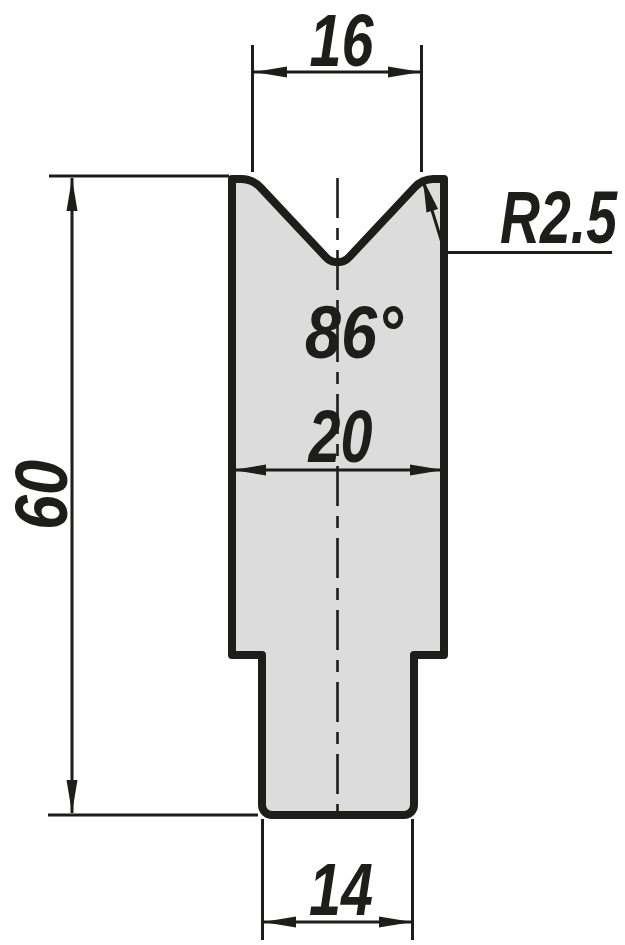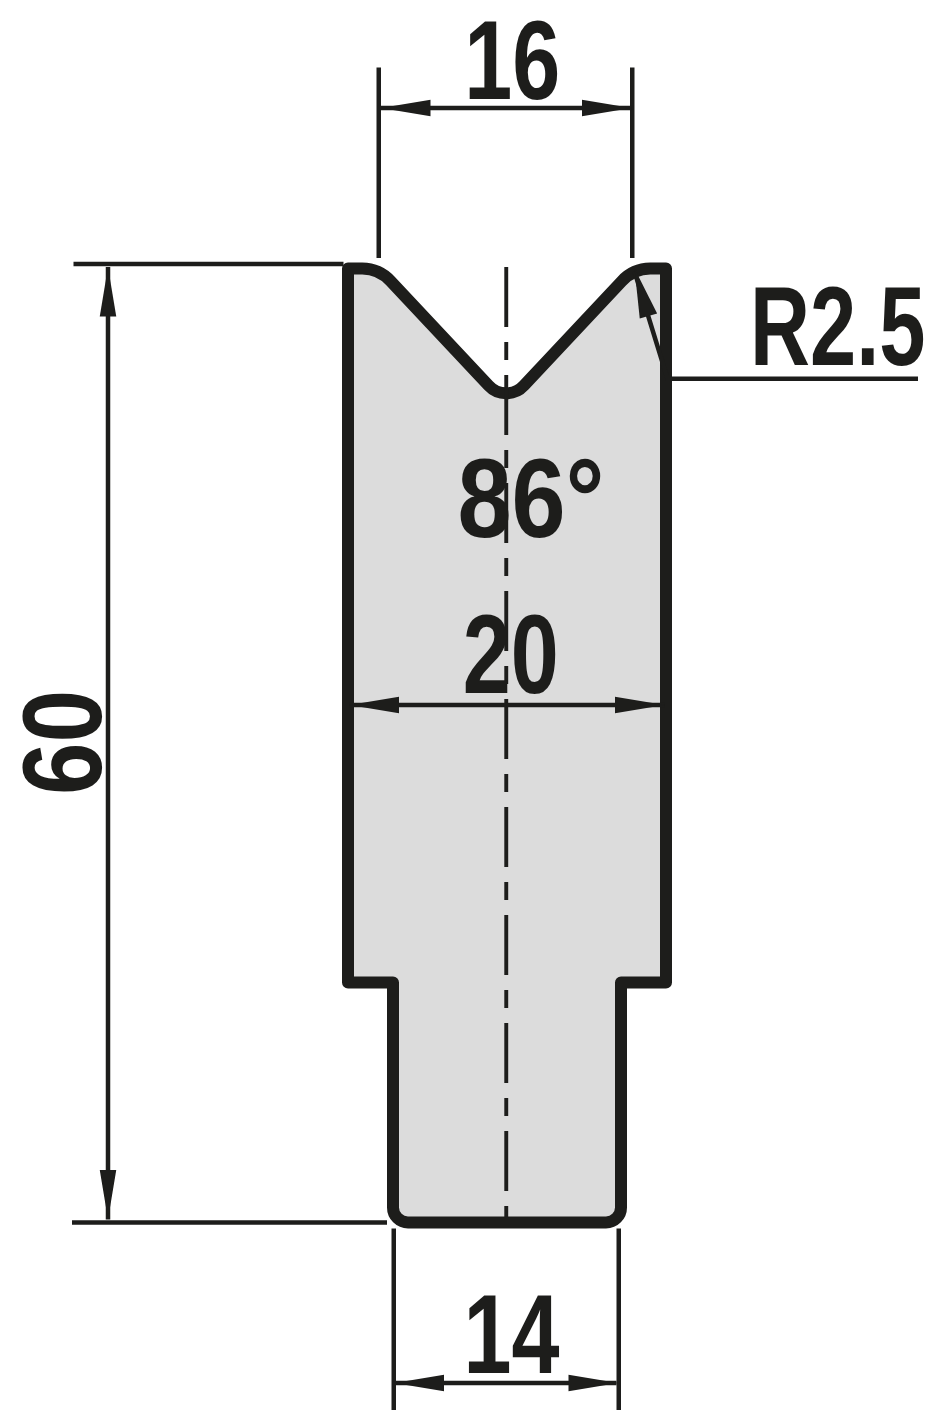--- a/index.html
+++ b/index.html
@@ -1,21 +1,21 @@
 <!DOCTYPE html>
 <html style="--line: #1d1d1b; --fill: #dcdcdc; --bg: #ffffff;"><head>
 <meta charset="utf-8">
 <style>
   :root{
     --line:#1d1d1b;
     --fill:#dcdcdc;
     --bg:#ffffff;
   }
   html,body{margin:0;padding:0;background:var(--bg);}
-  .canvas{width:625px;height:945px;position:relative;background:var(--bg);overflow:hidden;}
+  .canvas{width:625px;height:945px;position:relative;background:var(--bg);overflow:hidden;font-style:italic;}
   svg{display:block;}
   .outline{fill:var(--fill);stroke:var(--line);stroke-width:8;stroke-linejoin:round;stroke-linecap:round;}
   .thin{fill:none;stroke:var(--line);stroke-width:3;stroke-linecap:butt;}
   .centerline{fill:none;stroke:var(--line);stroke-width:2.6;stroke-dasharray:40 10 12 10;}
   .arrow{fill:var(--line);stroke:none;}
   .dimtext{
     font-family:"Liberation Sans","DejaVu Sans",sans-serif;
     font-weight:bold;
     font-size:75px;
     fill:var(--line);

